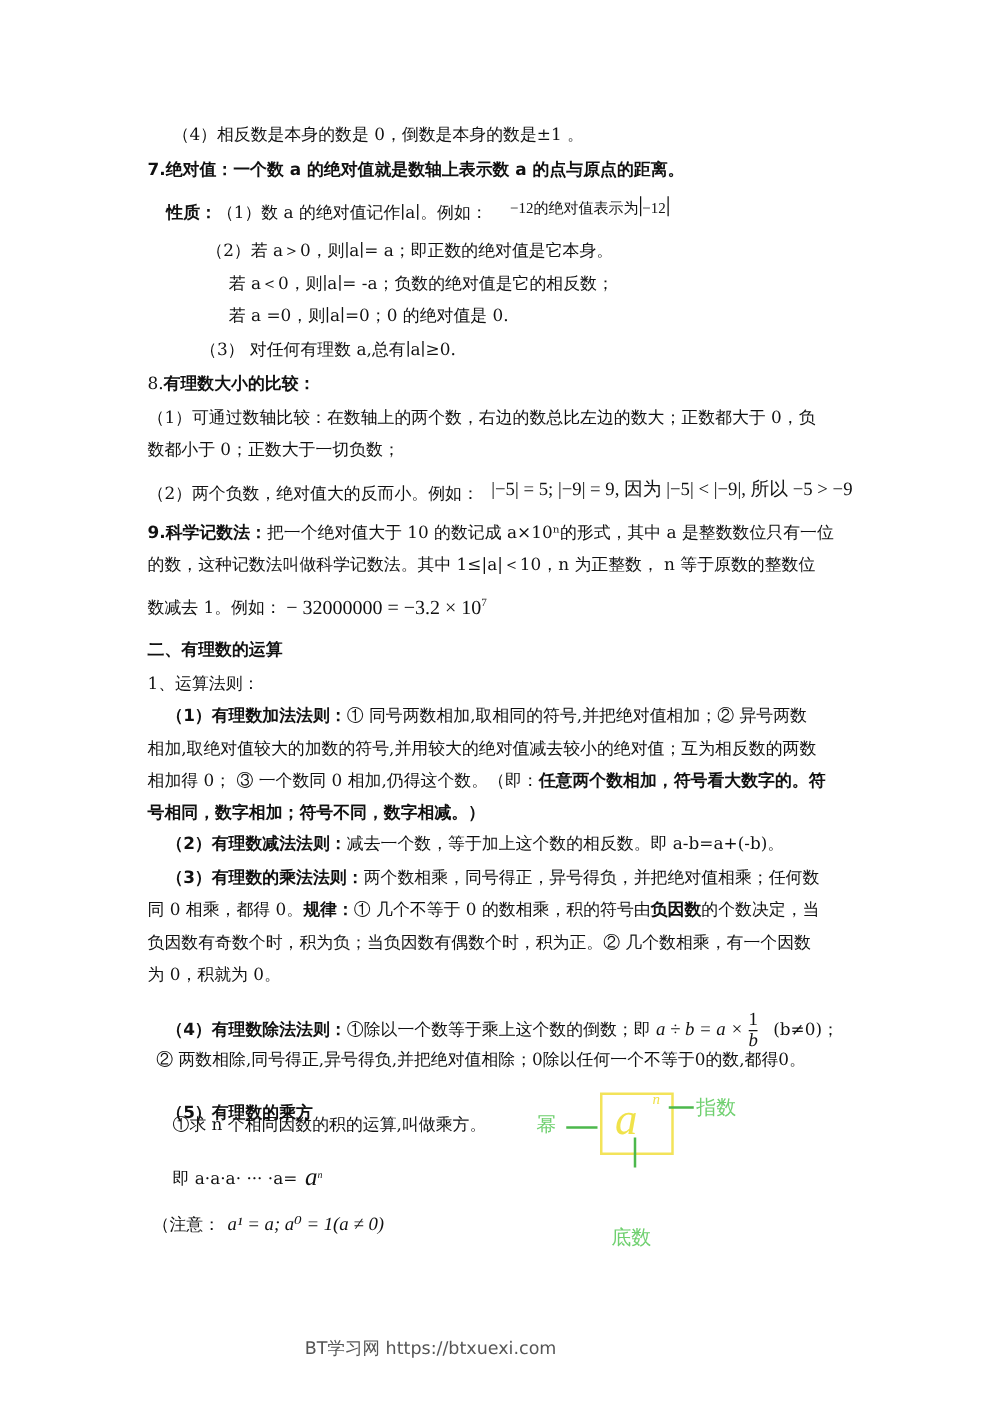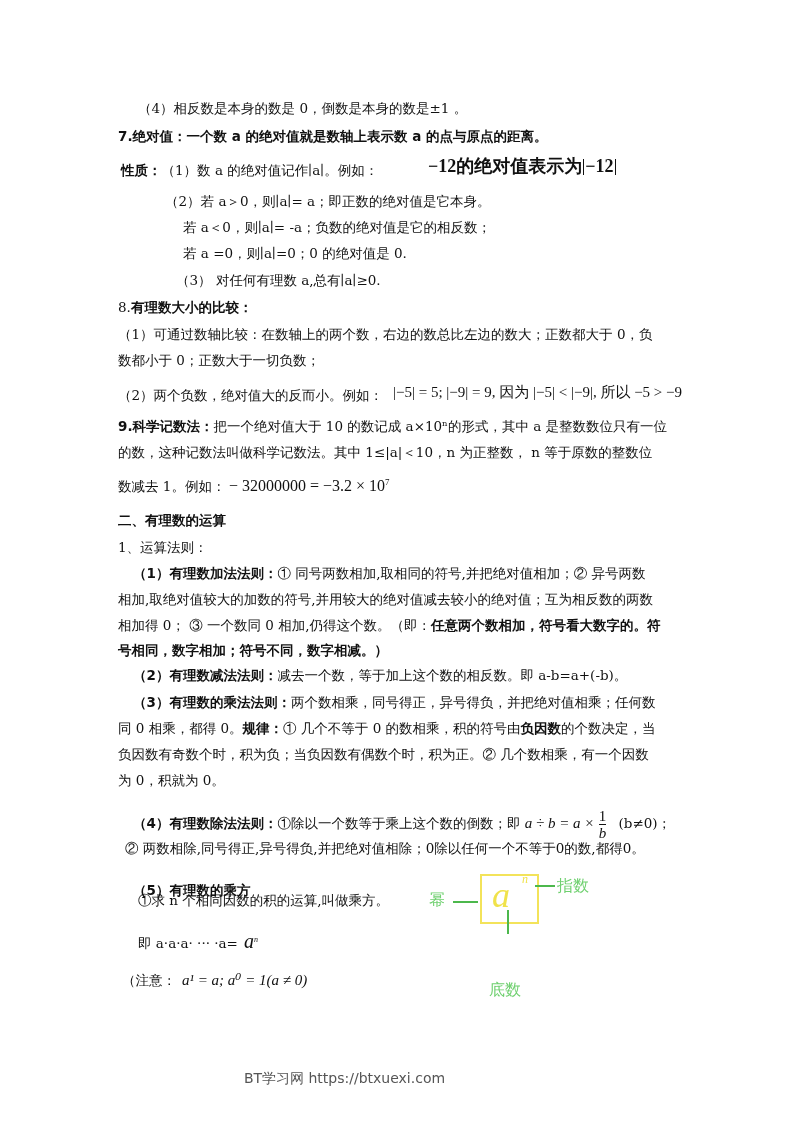--- a/index.html
+++ b/index.html
@@ -25,31 +25,31 @@
 </style>
 </head>
 <body>
 
 <div>
 
   <div class="line" style="top:98px;left:138px;">（4）相反数是本身的数是 0，倒数是本身的数是±1 。</div>
 
   <div class="line b" style="top:126px;left:118px;">7.绝对值：一个数 a 的绝对值就是数轴上表示数 a 的点与原点的距离。</div>
 
-  <div class="line" style="top:160px;left:121px;">
+  <div class="line" style="top:160px;left:133px;">
     <span class="b">性质：</span><span>（1）数 a 的绝对值记作∣a∣。例如：</span>
   </div>
-  <div class="line math" style="top:156px;left:428px;font-size:18px;font-weight:bold;">
+  <div class="line math" style="top:156px;left:408px;font-size:12px;">
     <span>−12的绝对值表示为</span><span class="bar"></span><span>−12</span><span class="bar"></span>
   </div>
 
   <div class="line" style="top:191px;left:165px;">（2）若 a＞0，则∣a∣= a；即正数的绝对值是它本身。</div>
   <div class="line" style="top:217px;left:183px;">若 a＜0，则∣a∣= -a；负数的绝对值是它的相反数；</div>
   <div class="line" style="top:243px;left:183px;">若 a =0，则∣a∣=0；0 的绝对值是 0.</div>
-  <div class="line" style="top:270px;left:160px;margin-left:16px;">（3） 对任何有理数 a,总有∣a∣≥0.</div>
+  <div class="line" style="top:270px;left:160px;">（3） 对任何有理数 a,总有∣a∣≥0.</div>
 
   <div class="line" style="top:297px;left:118px;">
     <span>8.</span><span class="b">有理数大小的比较：</span>
   </div>
   <div class="line" style="top:324px;left:118px;">（1）可通过数轴比较：在数轴上的两个数，右边的数总比左边的数大；正数都大于 0，负</div>
   <div class="line" style="top:350px;left:118px;">数都小于 0；正数大于一切负数；</div>
   <div class="line" style="top:385px;left:118px;">（2）两个负数，绝对值大的反而小。例如：</div>
   <div class="line math" style="top:382px;left:393px;">|−5| = 5; |−9| = 9, 因为 |−5| &lt; |−9|, 所以 −5 &gt; −9</div>
 
   <div class="line" style="top:416px;left:118px;">

